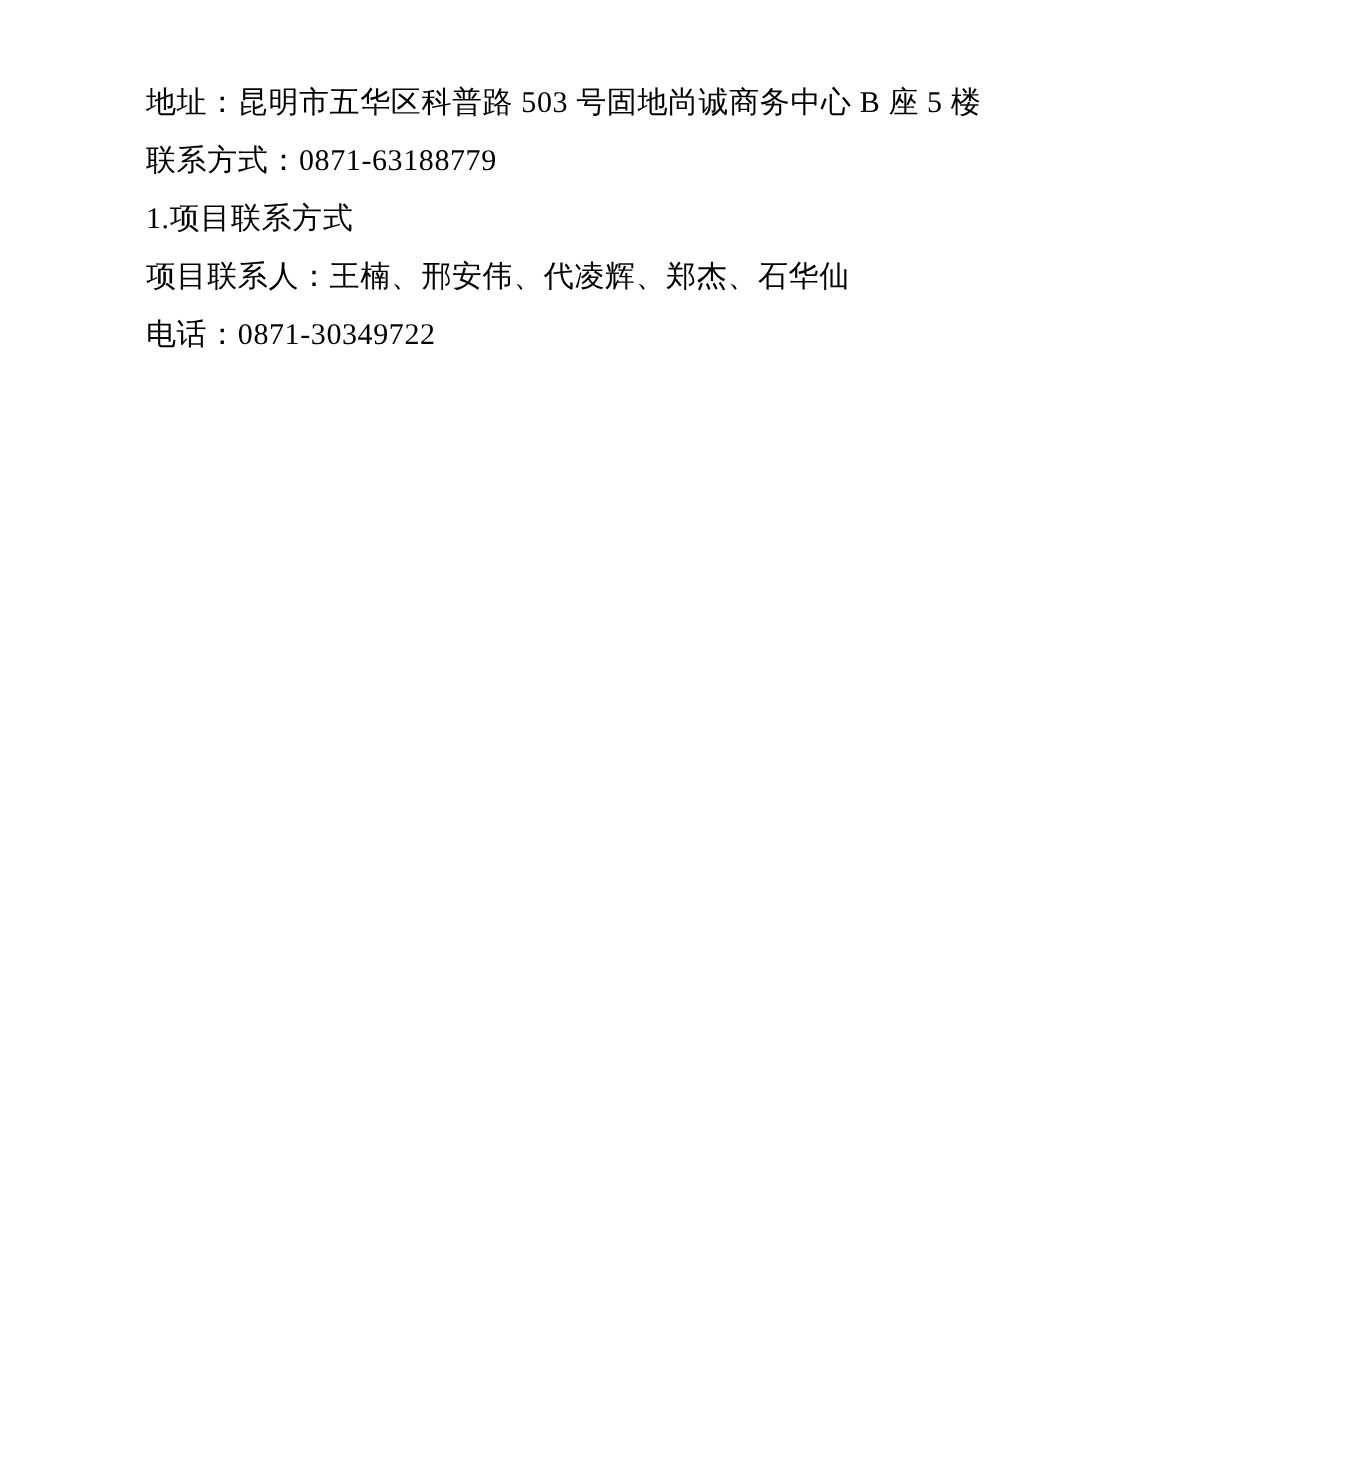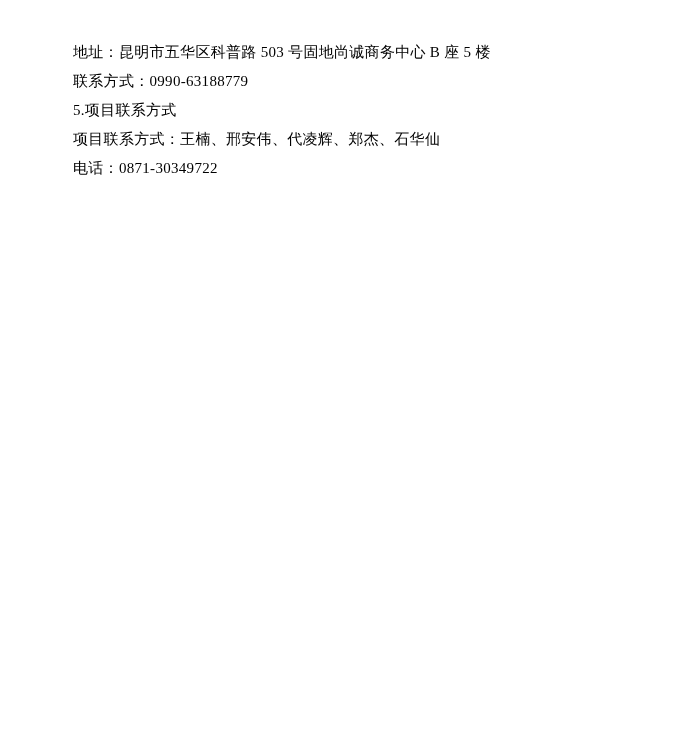--- a/index.html
+++ b/index.html
@@ -35,18 +35,18 @@
     white-space: nowrap;
     letter-spacing: 0.3px;
   }
 </style>
 </head>
 <body>
 
 <div class="page">
   <div class="content">
     <p>地址：昆明市五华区科普路 503 号固地尚诚商务中心 B 座 5 楼</p>
-    <p>联系方式：0990-63188779</p>
-    <p>5.项目联系方式</p>
-    <p>项目联系方式：王楠、邢安伟、代凌辉、郑杰、石华仙</p>
+    <p>联系方式：0871-63188779</p>
+    <p>1.项目联系方式</p>
+    <p>项目联系人：王楠、邢安伟、代凌辉、郑杰、石华仙</p>
     <p>电话：0871-30349722</p>
   </div>
 </div>
 
 </body></html>

